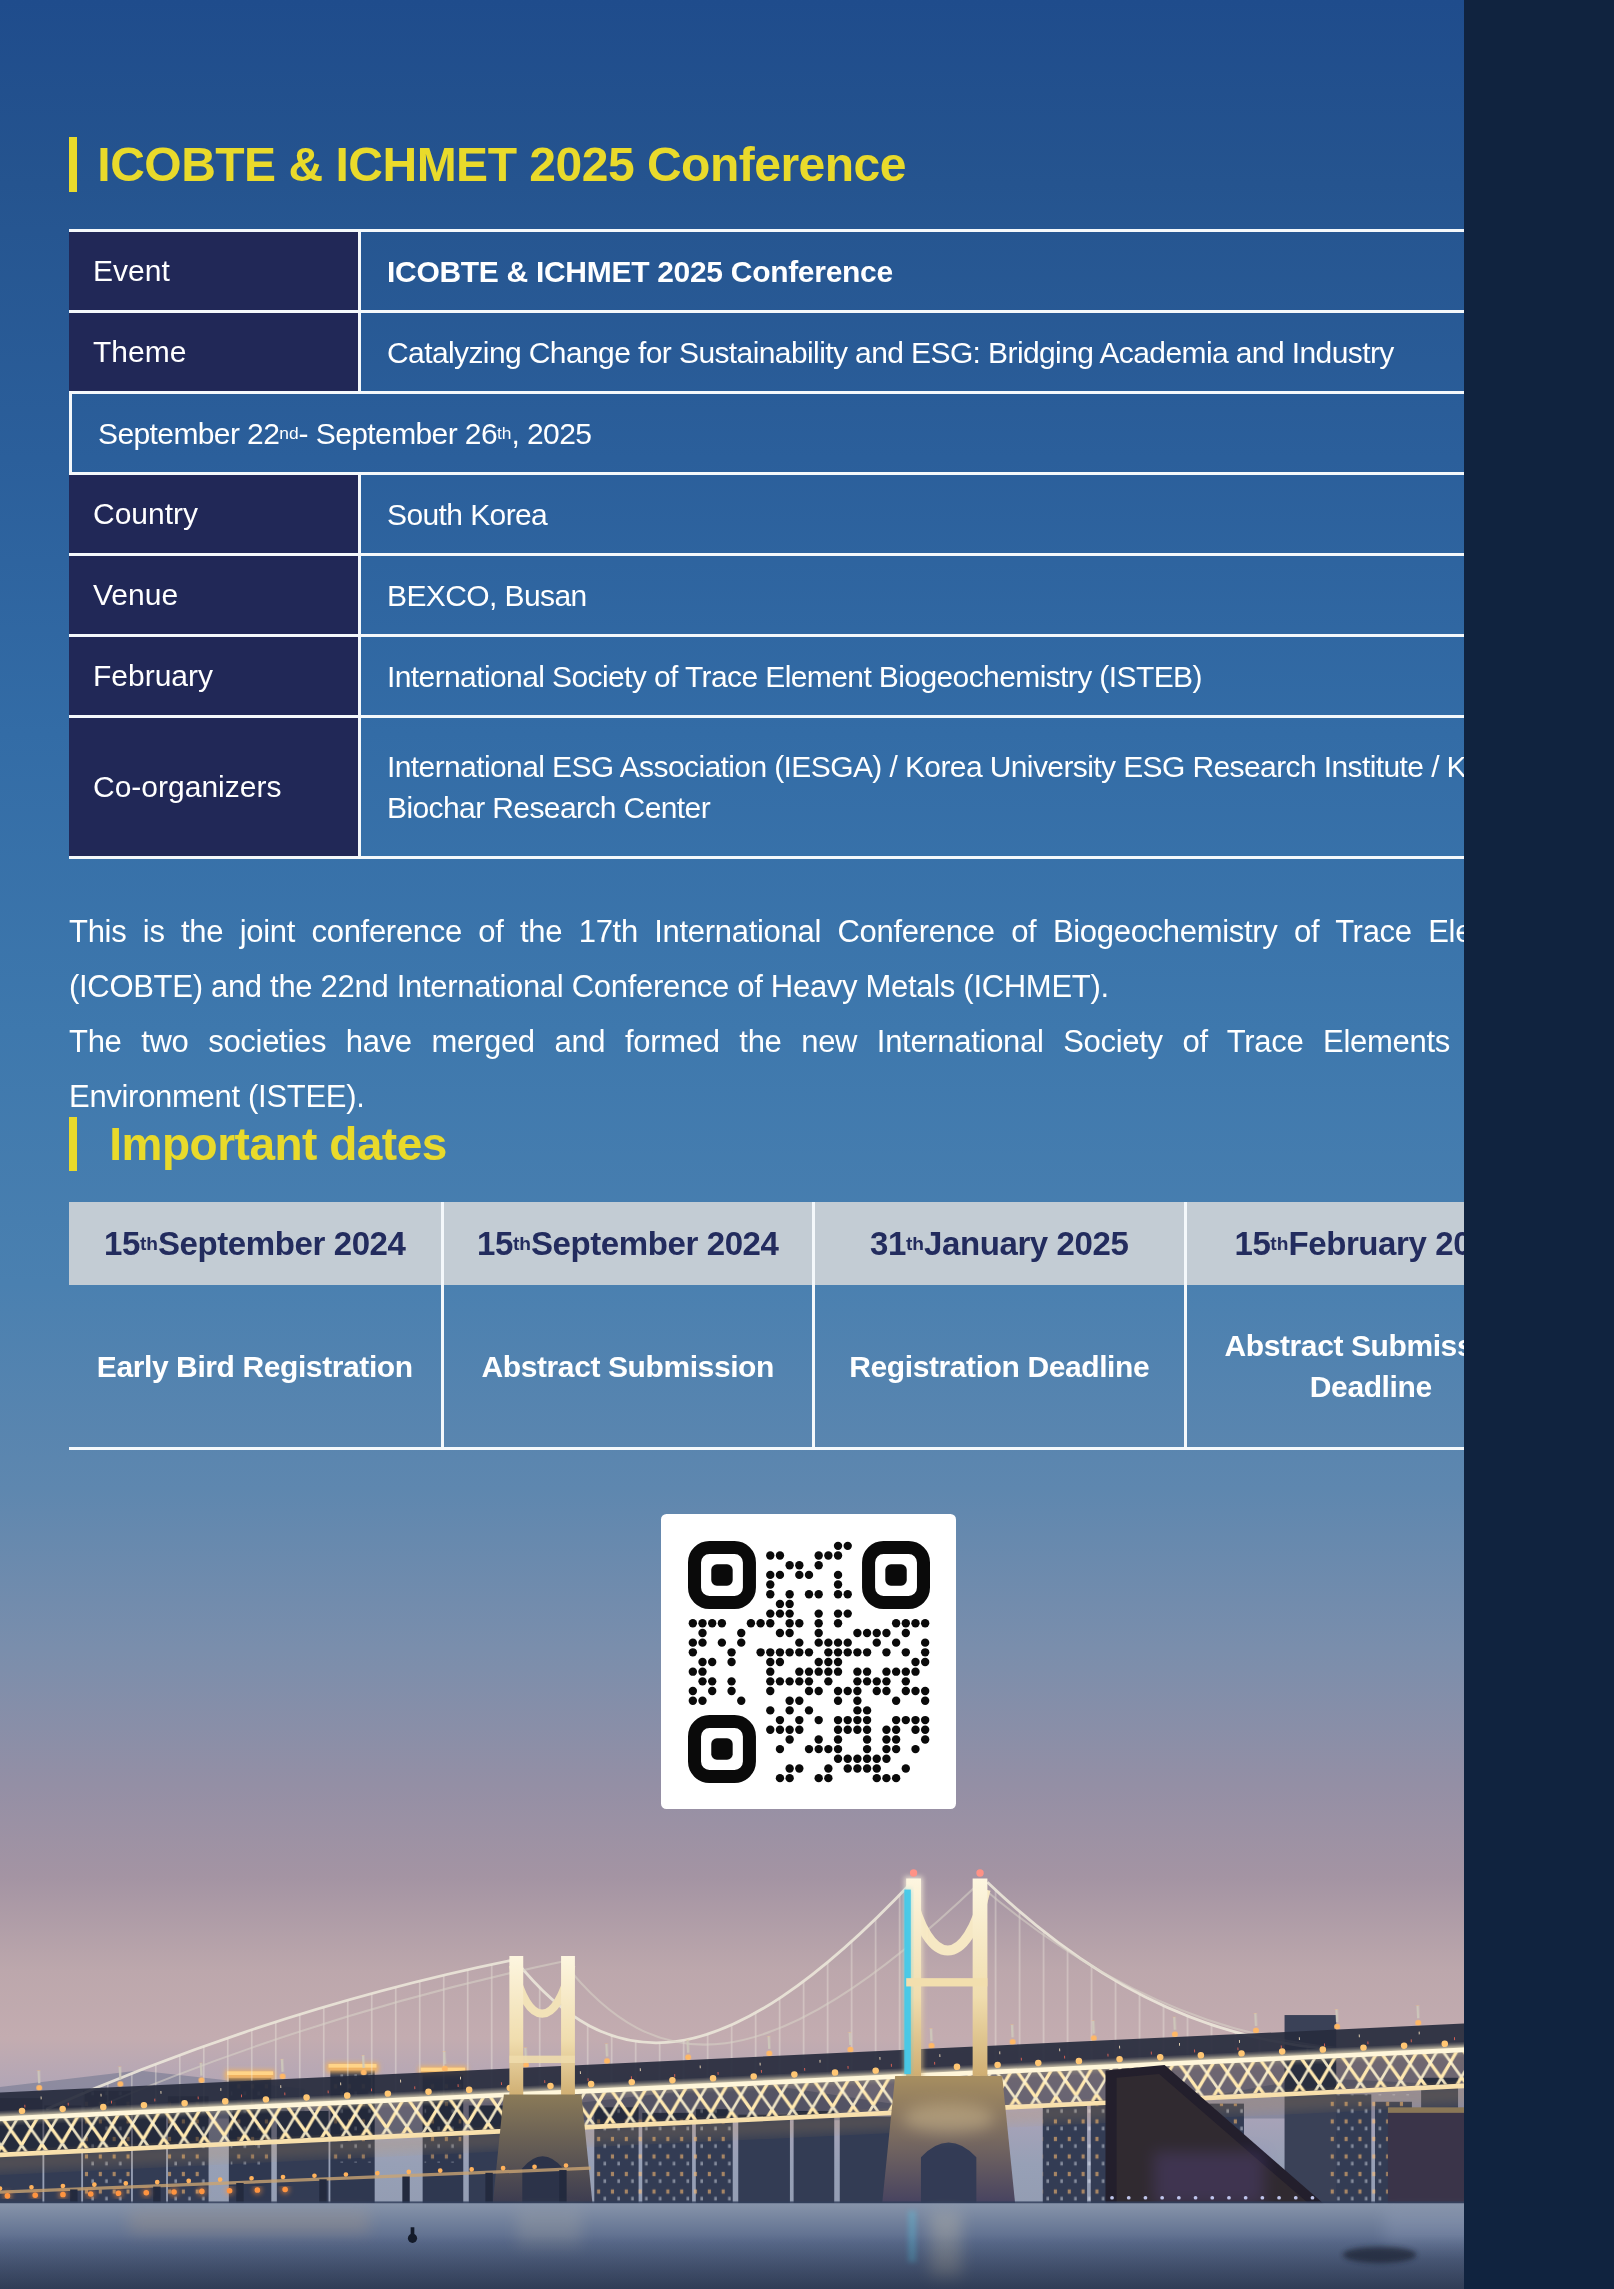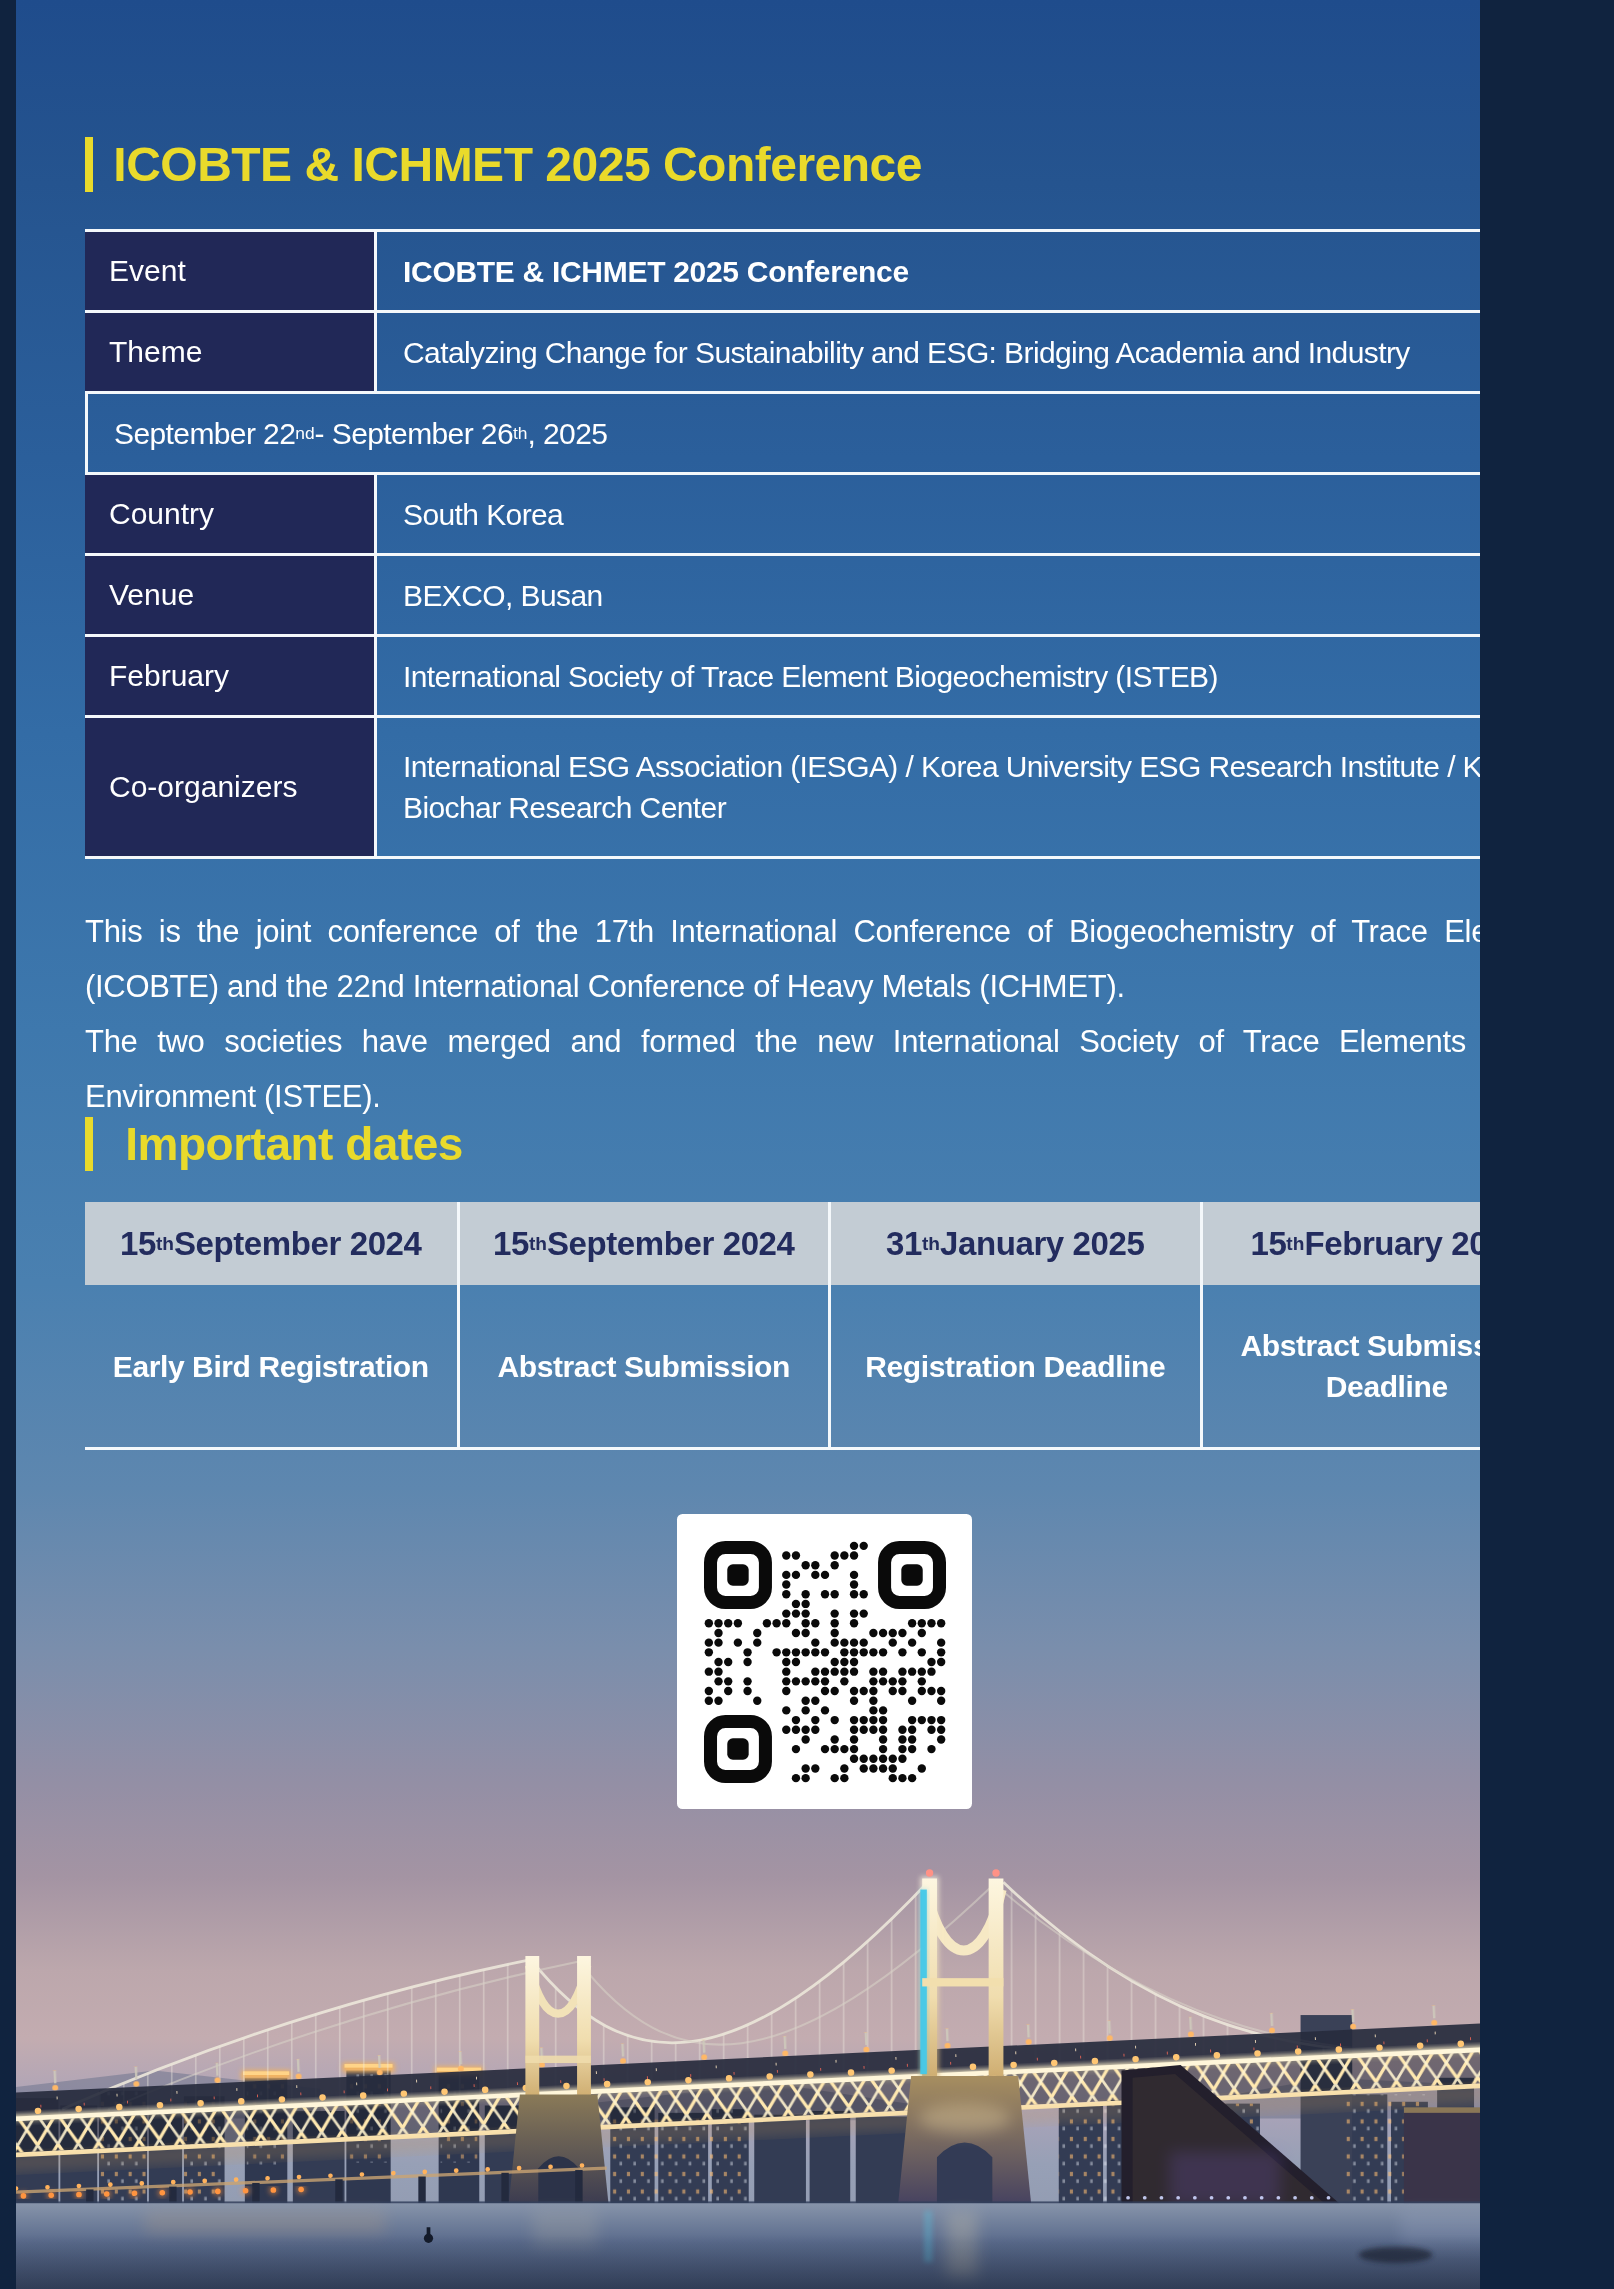--- a/index.html
+++ b/index.html
@@ -3,21 +3,20 @@
 <meta charset="utf-8">
 <style>
   html,body{margin:0;padding:0;background:#10233f;}
   .poster{
     position:relative;width:1464px;height:2290px;overflow:hidden;
     font-family:"Liberation Sans",sans-serif;
     background:linear-gradient(180deg,
       #1F4C8C 0%,#25548F 8%,#2B5F9B 20%,#336CA6 32%,#3E78AD 45%,
       #4A80B0 56%,#5E87AF 65%,#7A8EAC 72%,#948FA5 78%,#A494A3 82%,
       #BCA7AC 86%,#C3ACB0 89%,#ABA3B8 92%,#97A0B6 94.5%,#8C96AC 100%);
-    margin-left:16px;
   }
   .photo{position:absolute;left:0;top:1801px;width:1614px;height:489px;z-index:1;}
 
   h1.title,h2.section{
     position:absolute;left:69px;margin:0;display:flex;align-items:center;
     color:#E9DA2B;font-weight:700;letter-spacing:-0.5px;z-index:2;
   }
   h1.title{top:137px;font-size:48px;}
   h2.section{top:1117px;font-size:46px;gap:12px;}
   .bar{display:inline-block;width:8.3px;align-self:stretch;background:#E9DA2B;

